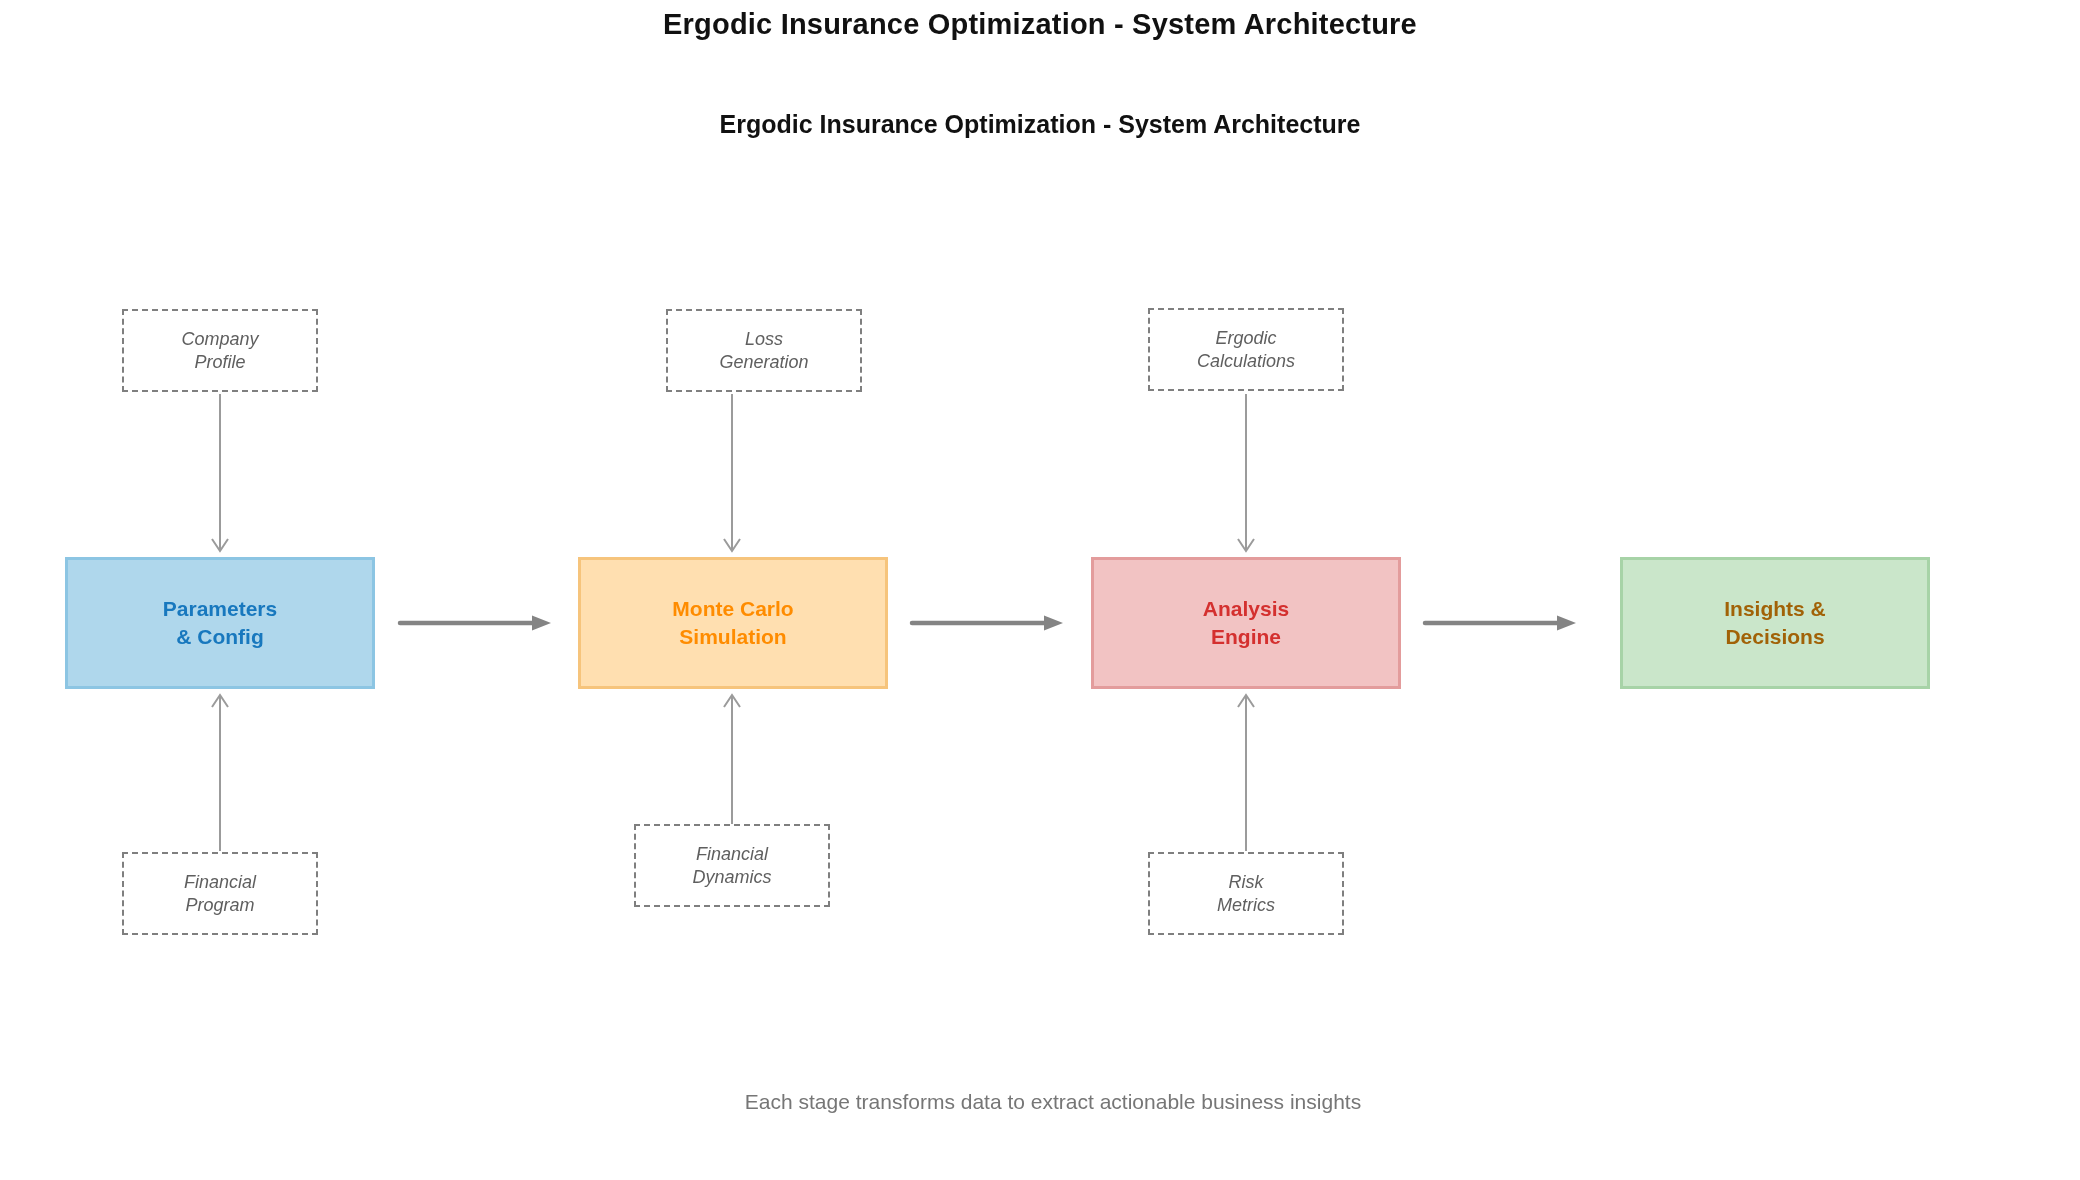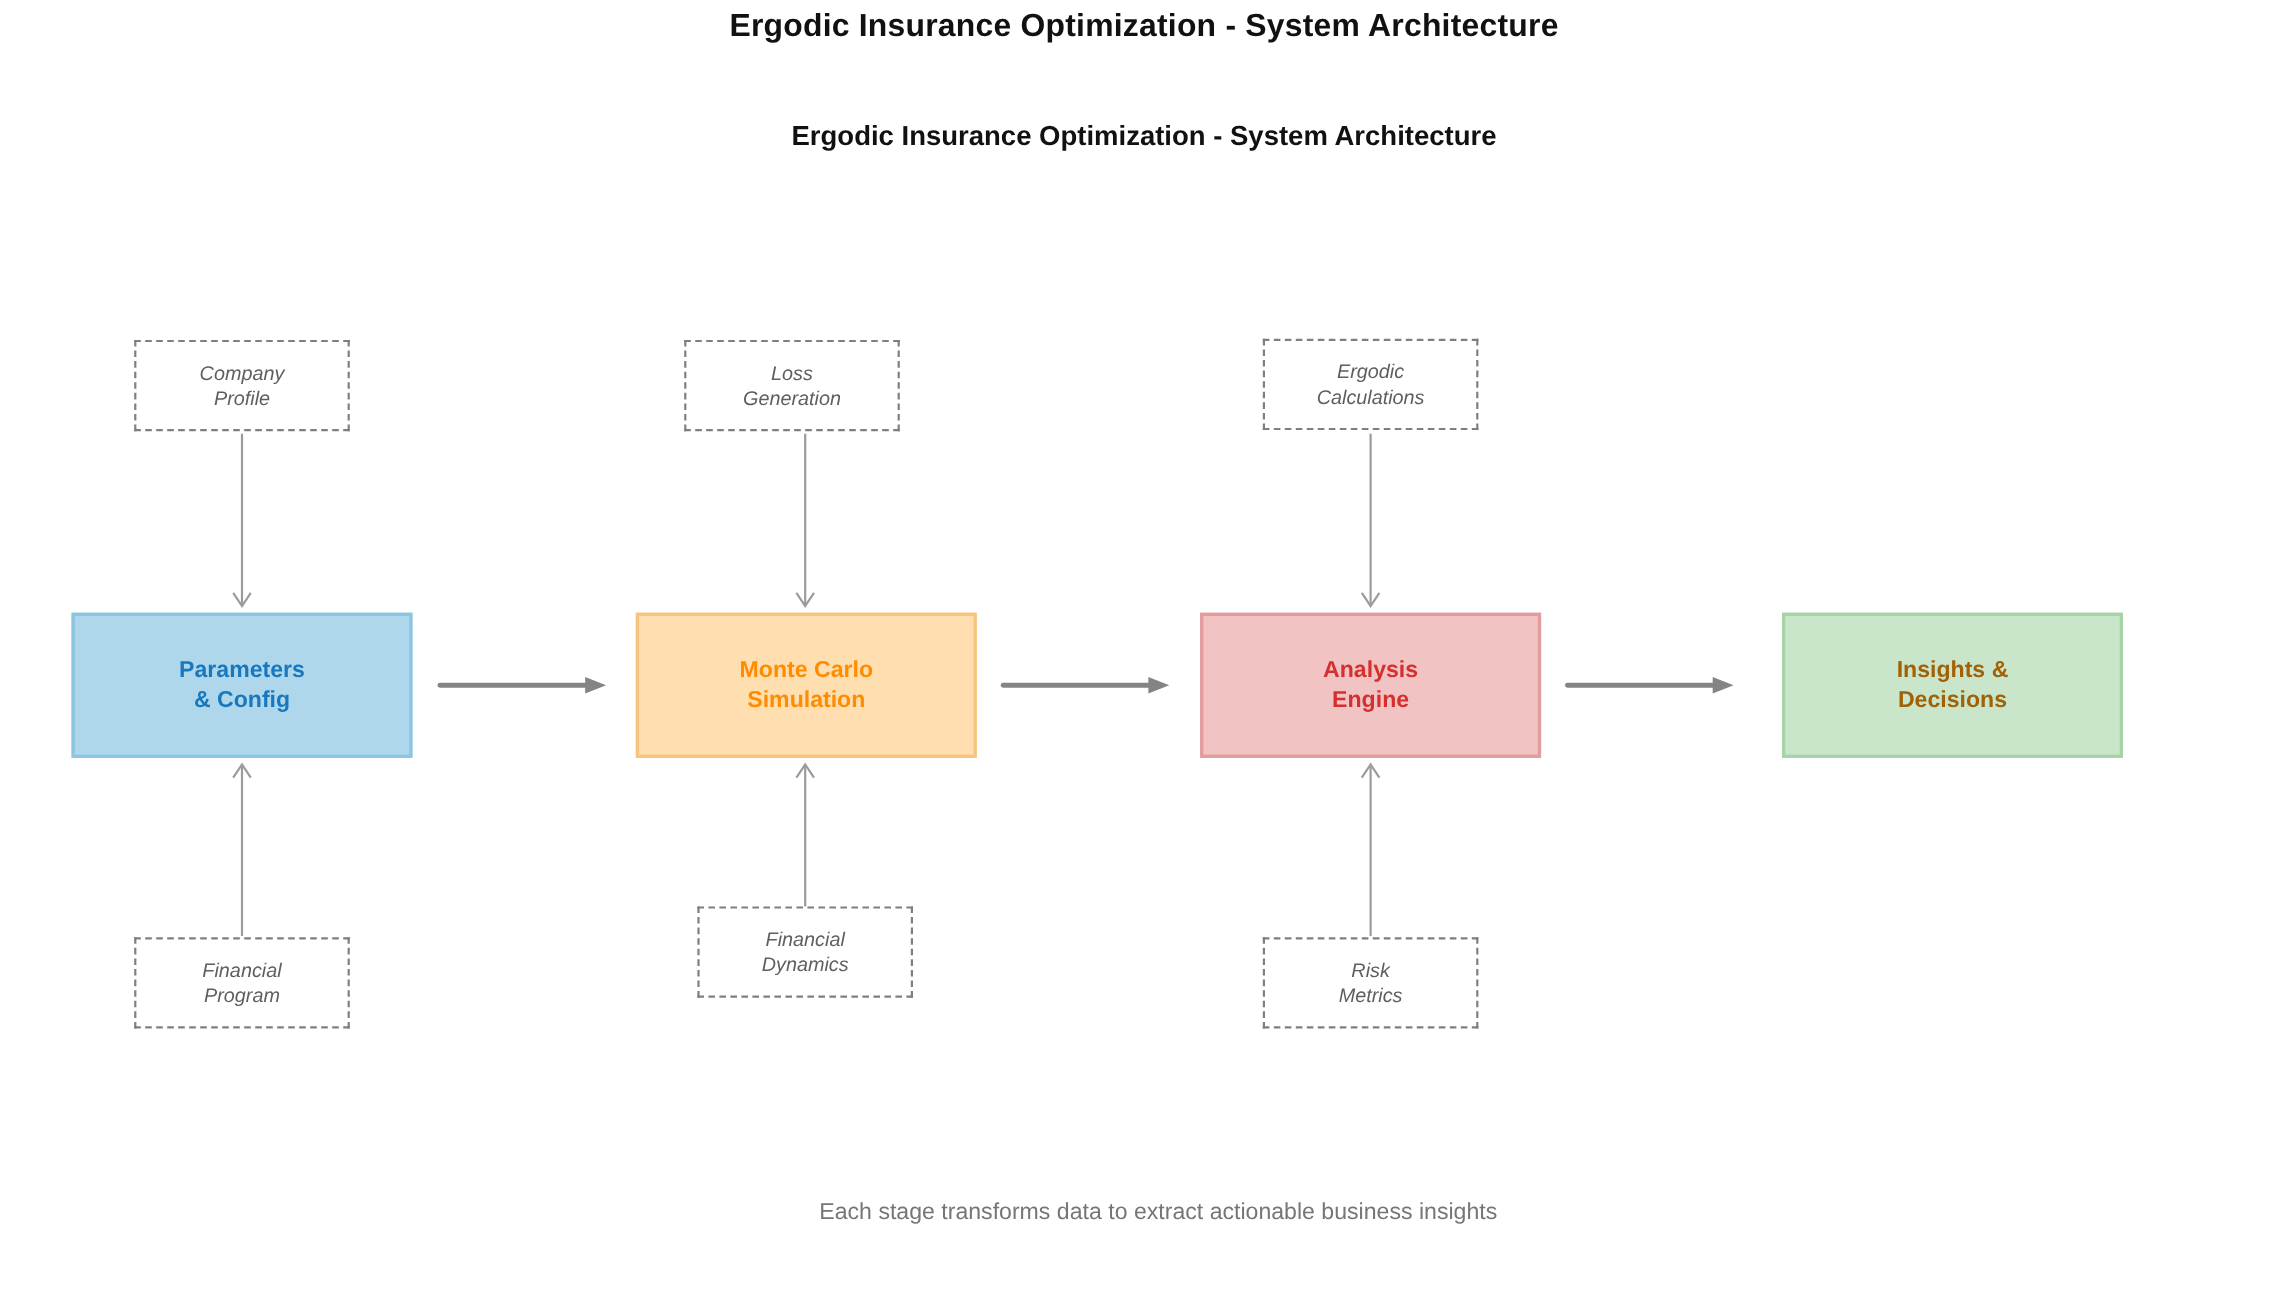--- a/index.html
+++ b/index.html
@@ -88,21 +88,21 @@
 
 <div class="figure">
 
   <div class="suptitle">Ergodic Insurance Optimization - System Architecture</div>
   <div class="axtitle">Ergodic Insurance Optimization - System Architecture</div>
 
   <div class="module" style="left:122px; top:309px;">
     <span>Company</span>
     <span>Profile</span>
   </div>
-  <div class="module" style="left:622px; top:309px;">
+  <div class="module" style="left:666px; top:309px;">
     <span>Loss</span>
     <span>Generation</span>
   </div>
   <div class="module" style="left:1148px; top:308px;">
     <span>Ergodic</span>
     <span>Calculations</span>
   </div>
 
   <svg class="io-arrow" style="left:208px; top:394px;" width="24" height="160">
     <line x1="12" y1="0" x2="12" y2="155" stroke="currentColor" stroke-width="2"></line>

